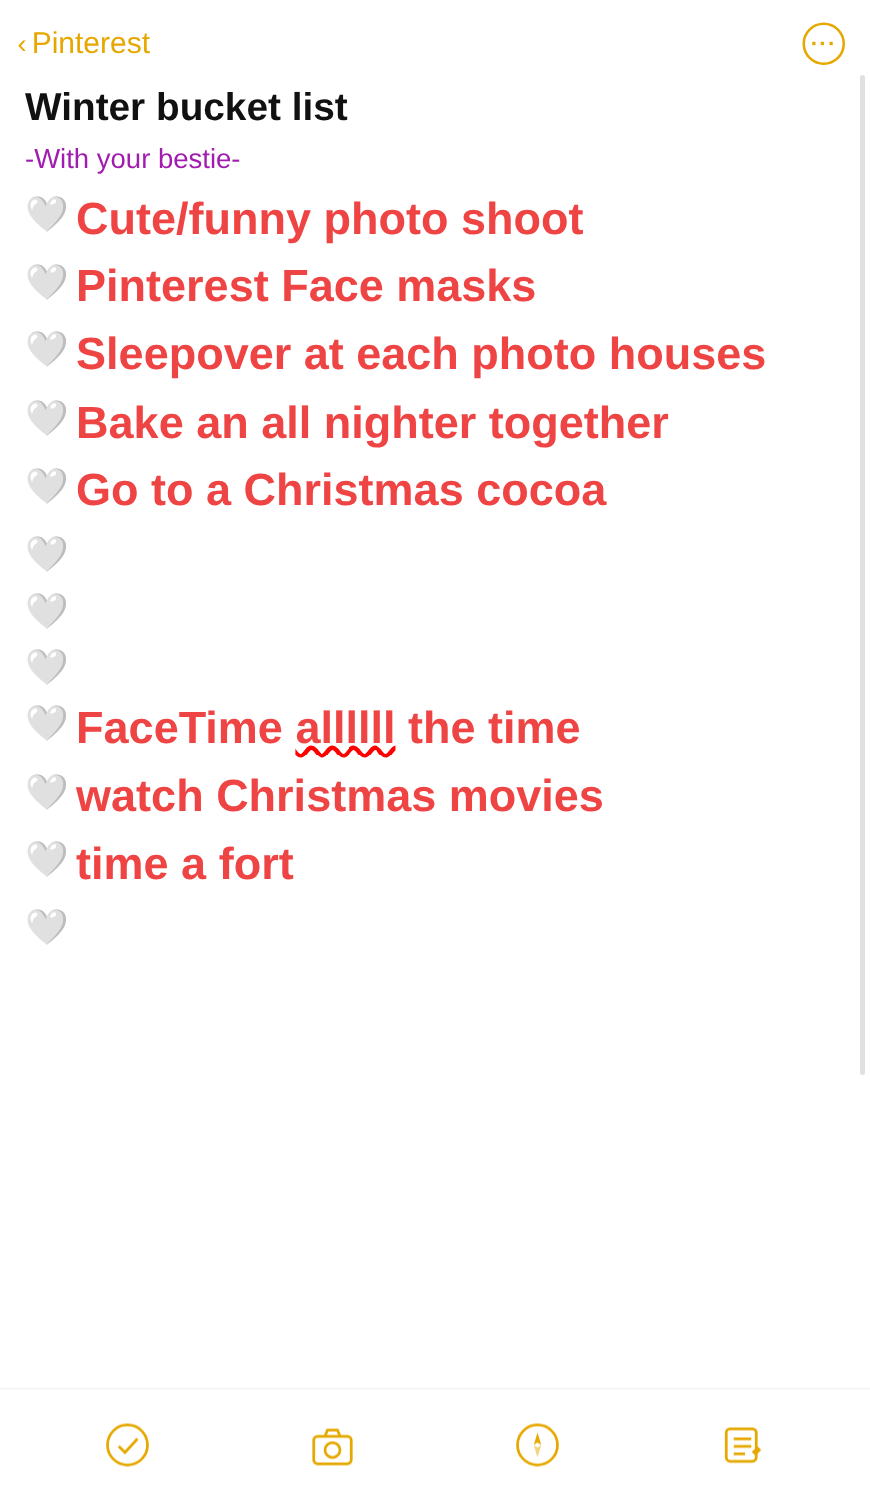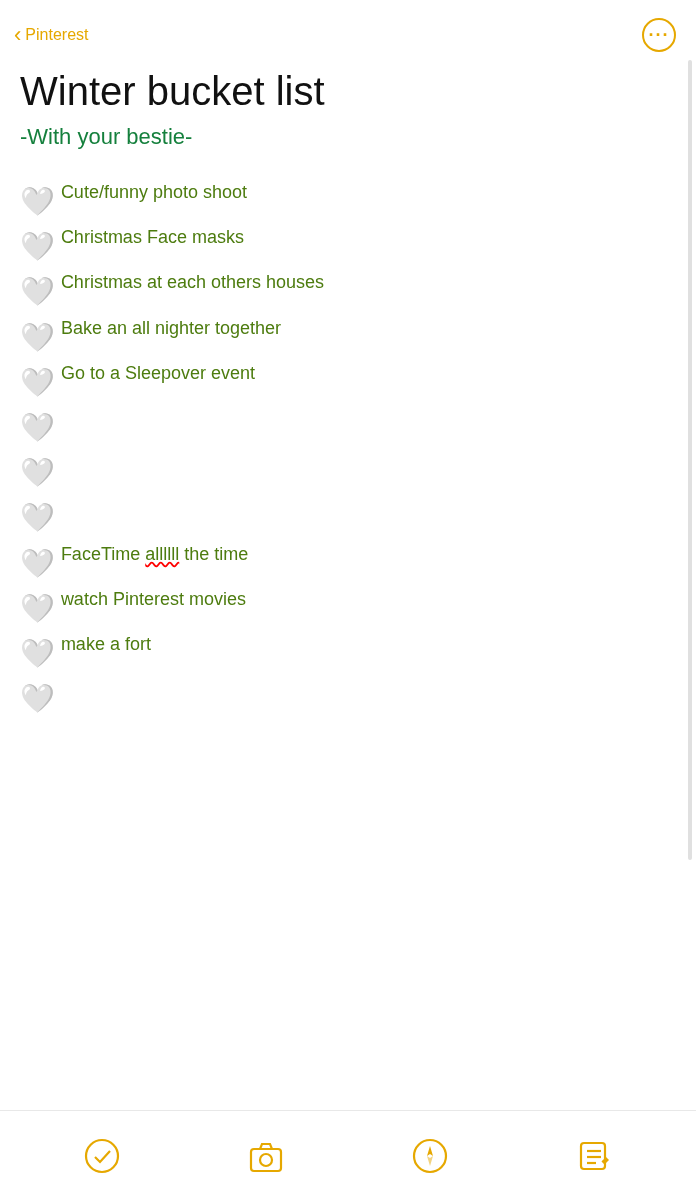--- a/index.html
+++ b/index.html
@@ -34,21 +34,21 @@
     }
 
     .back-chevron {
       font-size: 22px;
       color: #e6a800;
       font-weight: 300;
     }
 
     .back-label {
       color: #e6a800;
-      font-size: 16px;
+      font-size: 24px;
     }
 
     .more-btn {
       width: 34px;
       height: 34px;
       border: 2.5px solid #e6a800;
       border-radius: 50%;
       display: flex;
       align-items: center;
       justify-content: center;
@@ -69,31 +69,31 @@
       background: #e0e0e0;
       border-radius: 2px;
     }
 
     
     .content {
       padding: 8px 28px 100px 20px;
     }
 
     .page-title {
-      font-size: 40px;
-      font-weight: 400;
+      font-size: 31px;
+      font-weight: 700;
       color: #111;
       line-height: 1.15;
       margin-bottom: 10px;
     }
 
     .subtitle {
       font-size: 22px;
-      color: #15803d;
-      margin-bottom: 30px;
+      color: #a21caf;
+      margin-bottom: 10px;
     }
 
     .list {
       list-style: none;
       padding: 0;
     }
 
     .list-item {
       display: flex;
       align-items: flex-start;
@@ -104,23 +104,23 @@
 
     .heart-icon {
       font-size: 28px;
       color: #b0b8c1;
       flex-shrink: 0;
       margin-top: 2px;
       filter: grayscale(30%);
     }
 
     .item-text {
-      font-size: 18px;
-      color: #4d7c0f;
-      font-weight: 400;
+      font-size: 36px;
+      color: #ef4444;
+      font-weight: 700;
     }
 
     .item-text .spell-error {
       text-decoration: underline wavy red;
       text-underline-offset: 2px;
     }
 
     
     .bottom-toolbar {
       position: fixed;
@@ -192,54 +192,54 @@
   <h1 class="page-title">Winter bucket list</h1>
   <p class="subtitle">-With your bestie-</p>
 
   <ul class="list">
     <li class="list-item">
       <span class="heart-icon">🤍</span>
       <span class="item-text">Cute/funny photo shoot</span>
     </li>
     <li class="list-item">
       <span class="heart-icon">🤍</span>
-      <span class="item-text">Christmas Face masks</span>
-    </li>
-    <li class="list-item">
-      <span class="heart-icon">🤍</span>
-      <span class="item-text">Christmas at each others houses</span>
+      <span class="item-text">Pinterest Face masks</span>
+    </li>
+    <li class="list-item">
+      <span class="heart-icon">🤍</span>
+      <span class="item-text">Sleepover at each photo houses</span>
     </li>
     <li class="list-item">
       <span class="heart-icon">🤍</span>
       <span class="item-text">Bake an all nighter together</span>
     </li>
     <li class="list-item">
       <span class="heart-icon">🤍</span>
-      <span class="item-text">Go to a Sleepover event</span>
+      <span class="item-text">Go to a Christmas cocoa</span>
     </li>
     <li class="list-item">
       <span class="heart-icon">🤍</span>
     </li>
     <li class="list-item">
       <span class="heart-icon">🤍</span>
     </li>
     <li class="list-item">
       <span class="heart-icon">🤍</span>
     </li>
     <li class="list-item">
       <span class="heart-icon">🤍</span>
       <span class="item-text">FaceTime <span class="spell-error">allllll</span> the time</span>
     </li>
     <li class="list-item">
       <span class="heart-icon">🤍</span>
-      <span class="item-text"> watch Pinterest movies</span>
-    </li>
-    <li class="list-item">
-      <span class="heart-icon">🤍</span>
-      <span class="item-text"> make a fort</span>
+      <span class="item-text"> watch Christmas movies</span>
+    </li>
+    <li class="list-item">
+      <span class="heart-icon">🤍</span>
+      <span class="item-text"> time a fort</span>
     </li>
     <li class="list-item">
       <span class="heart-icon">🤍</span>
     </li>
   </ul>
 </main>
 
 <div class="bottom-toolbar">
   <div class="toolbar-btn">
     <svg class="toolbar-icon" viewBox="0 0 40 40">

